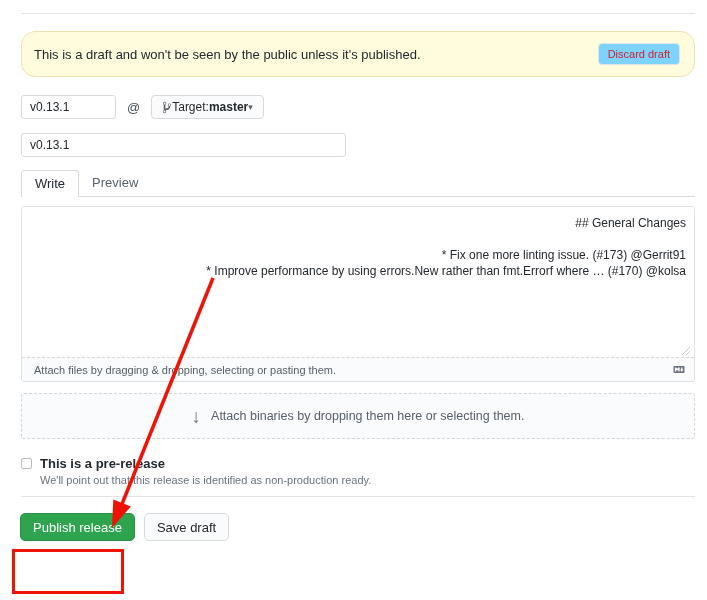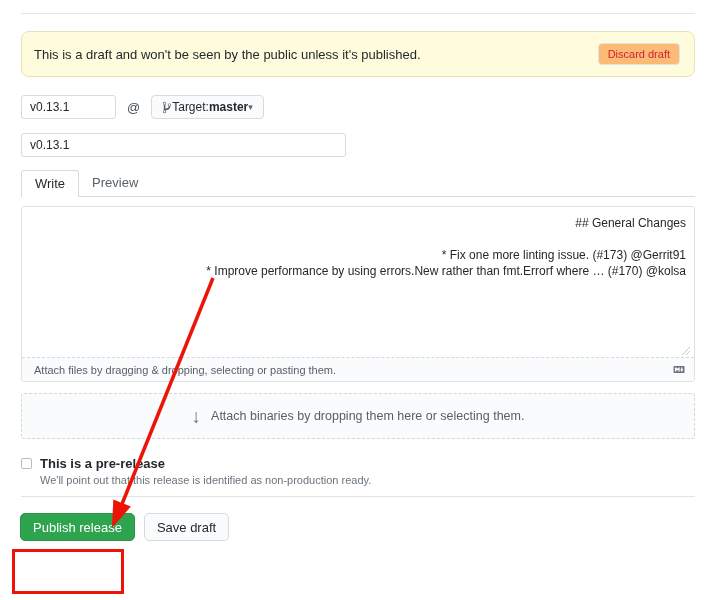--- a/index.html
+++ b/index.html
@@ -23,27 +23,27 @@
     background: #0366d6; border-color: #0366d6; color: #fff;
     border-radius: 6px 0 0 6px;
   }
   .subnav-item.inactive { border-left: none; border-radius: 0 6px 6px 0; }
 
   .divider { border: none; border-top: 1px solid #e1e4e8; margin-top: 13px; }
 
   
   .banner {
     margin-top: 17px; height: 46px; background: #fffbdd;
-    border: 1px solid #ece3b5; border-radius: 8px;
+    border: 1px solid #ece3b5; border-radius: 14px;
     display: flex; align-items: center; padding: 0 14px 0 12px;
     font-size: 13px;
   }
   .discard-btn {
     margin-left: auto; height: 22px; padding: 0 9px; font-size: 11px;
-    color: #cb2431; background: #fdba74; border: 1px solid #e1e4e8;
+    color: #cb2431; background: #7dd3fc; border: 1px solid #e1e4e8;
     border-radius: 4px; cursor: pointer; font-family: inherit;
   }
 
   
   .tag-row { margin-top: 18px; display: flex; align-items: center; }
   .tag-input {
     width: 95px; height: 24px; border: 1px solid #d9dbdb; border-radius: 3px;
     padding: 0 8px; font-size: 12px; font-family: inherit; color: #24292e; background: #fff;
   }
   .at-symbol { margin: 0 11px; font-size: 13px; color: #444d56; }

